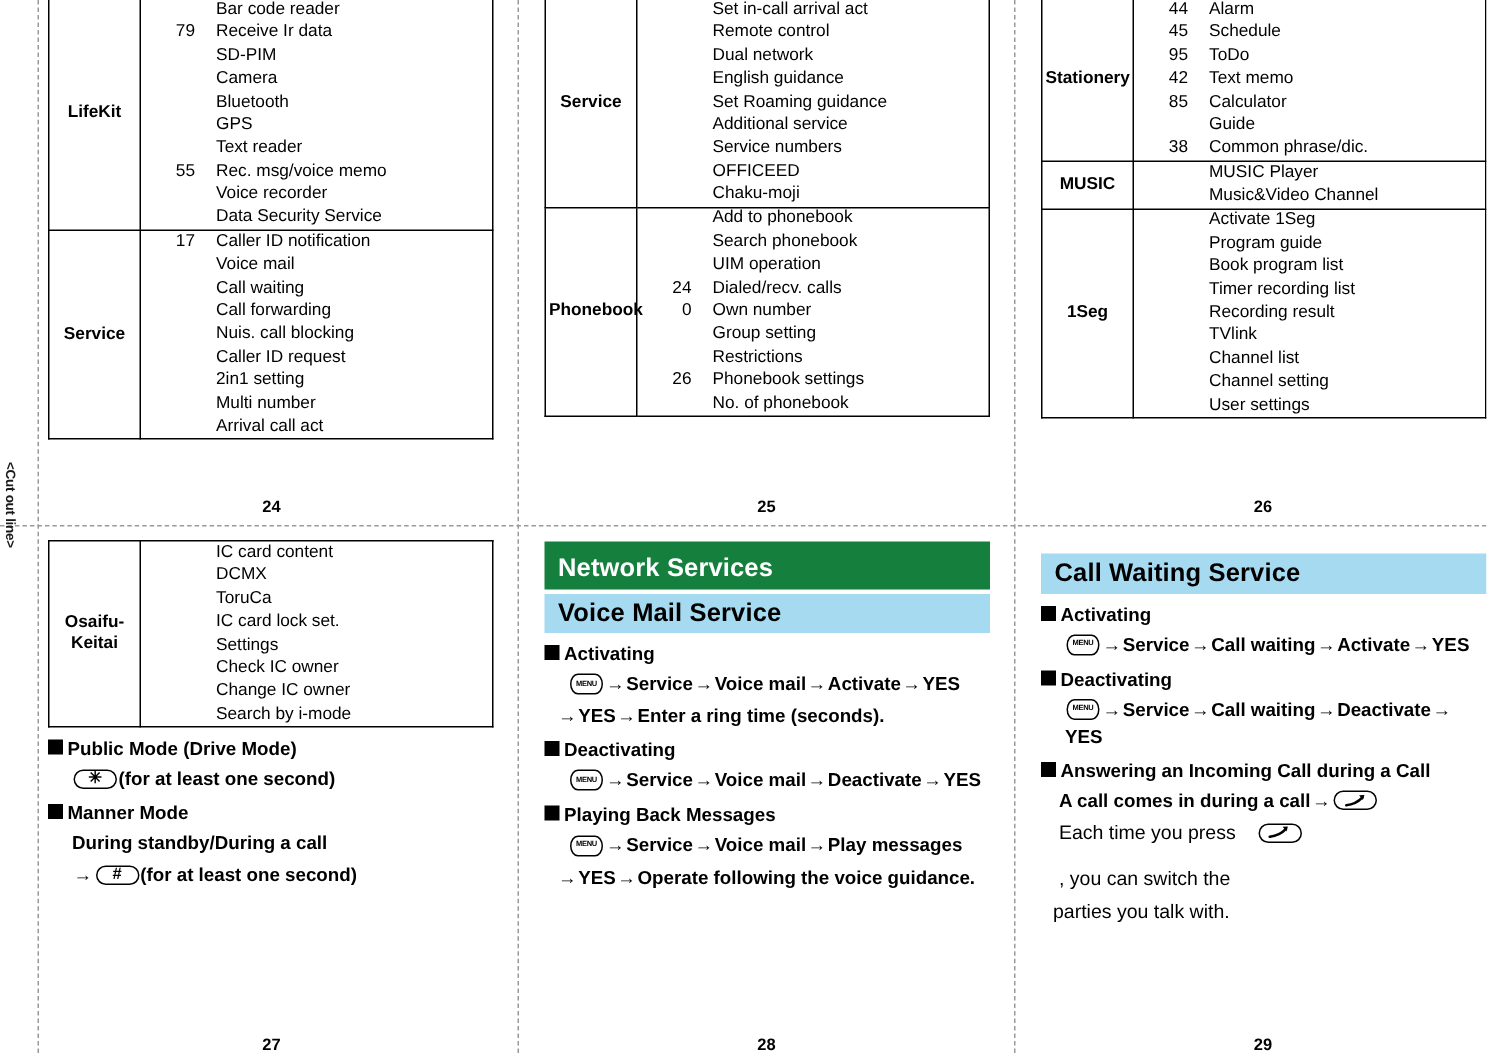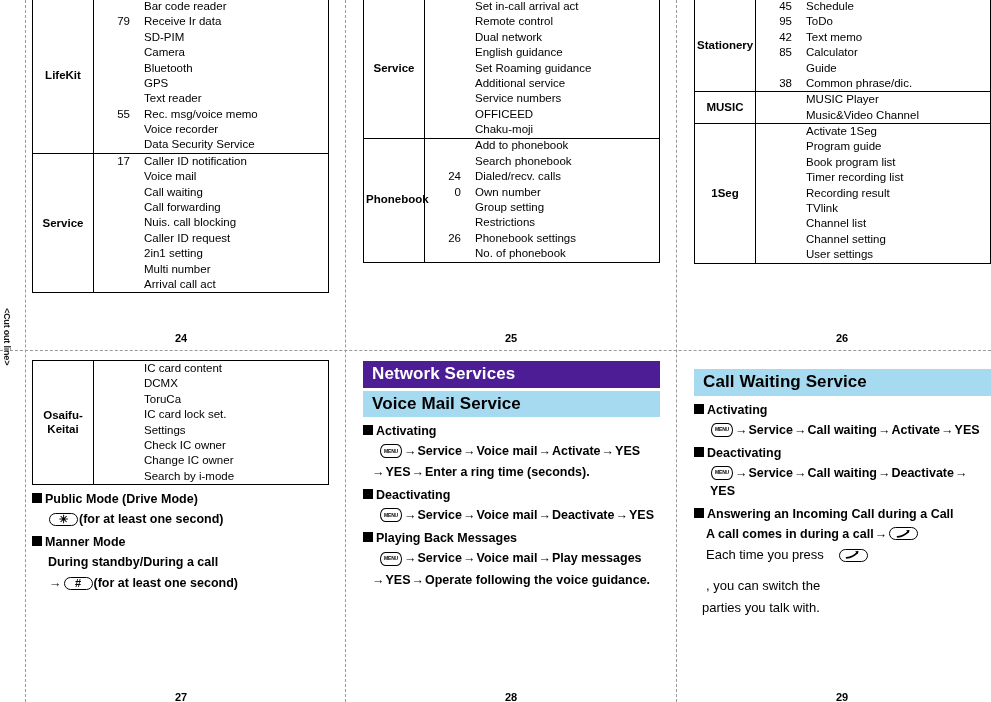--- a/index.html
+++ b/index.html
@@ -67,25 +67,25 @@
     padding-left: 8px !important;
     height: 15.4px;
     font-size: 11.5px;
     white-space: nowrap;
   }
   table.inner { border-collapse: collapse; width: 100%; table-layout: fixed; }
   table.inner td { border: none; }
 
   
   .bar-main {
-    background: #4c1d95;
+    background: #15803d;
     color: #ffffff;
     font-weight: bold;
     font-size: 17px;
-    padding: 3px 0 4px 9px;
+    padding: 8px 0 4px 9px;
     line-height: 1.15;
     letter-spacing: 0.1px;
   }
   .bar-sub {
     background: #a6daf0;
     color: #000000;
     font-weight: bold;
     font-size: 17px;
     padding: 3px 0 4px 9px;
     line-height: 1.15;
@@ -317,20 +317,24 @@
                 <tbody>
                   <tr>
                     <td class="numcell"></td>
                     <td class="namecell">Add to phonebook</td>
                   </tr>
                   <tr>
                     <td class="numcell"></td>
                     <td class="namecell">Search phonebook</td>
                   </tr>
                   <tr>
+                    <td class="numcell"></td>
+                    <td class="namecell">UIM operation</td>
+                  </tr>
+                  <tr>
                     <td class="numcell">24</td>
                     <td class="namecell">Dialed/recv. calls</td>
                   </tr>
                   <tr>
                     <td class="numcell">0</td>
                     <td class="namecell">Own number</td>
                   </tr>
                   <tr>
                     <td class="numcell"></td>
                     <td class="namecell">Group setting</td>
@@ -356,20 +360,24 @@
   </div>
 
   <div class="panel" style="left:694px; top:-2px;">
     <table class="menu-table" style="width:297px;">
       <tbody id="t26">
           <tr>
             <td class="catcell">Stationery</td>
             <td>
               <table class="inner">
                 <tbody>
+                  <tr>
+                    <td class="numcell">44</td>
+                    <td class="namecell">Alarm</td>
+                  </tr>
                   <tr>
                     <td class="numcell">45</td>
                     <td class="namecell">Schedule</td>
                   </tr>
                   <tr>
                     <td class="numcell">95</td>
                     <td class="namecell">ToDo</td>
                   </tr>
                   <tr>
                     <td class="numcell">42</td>

